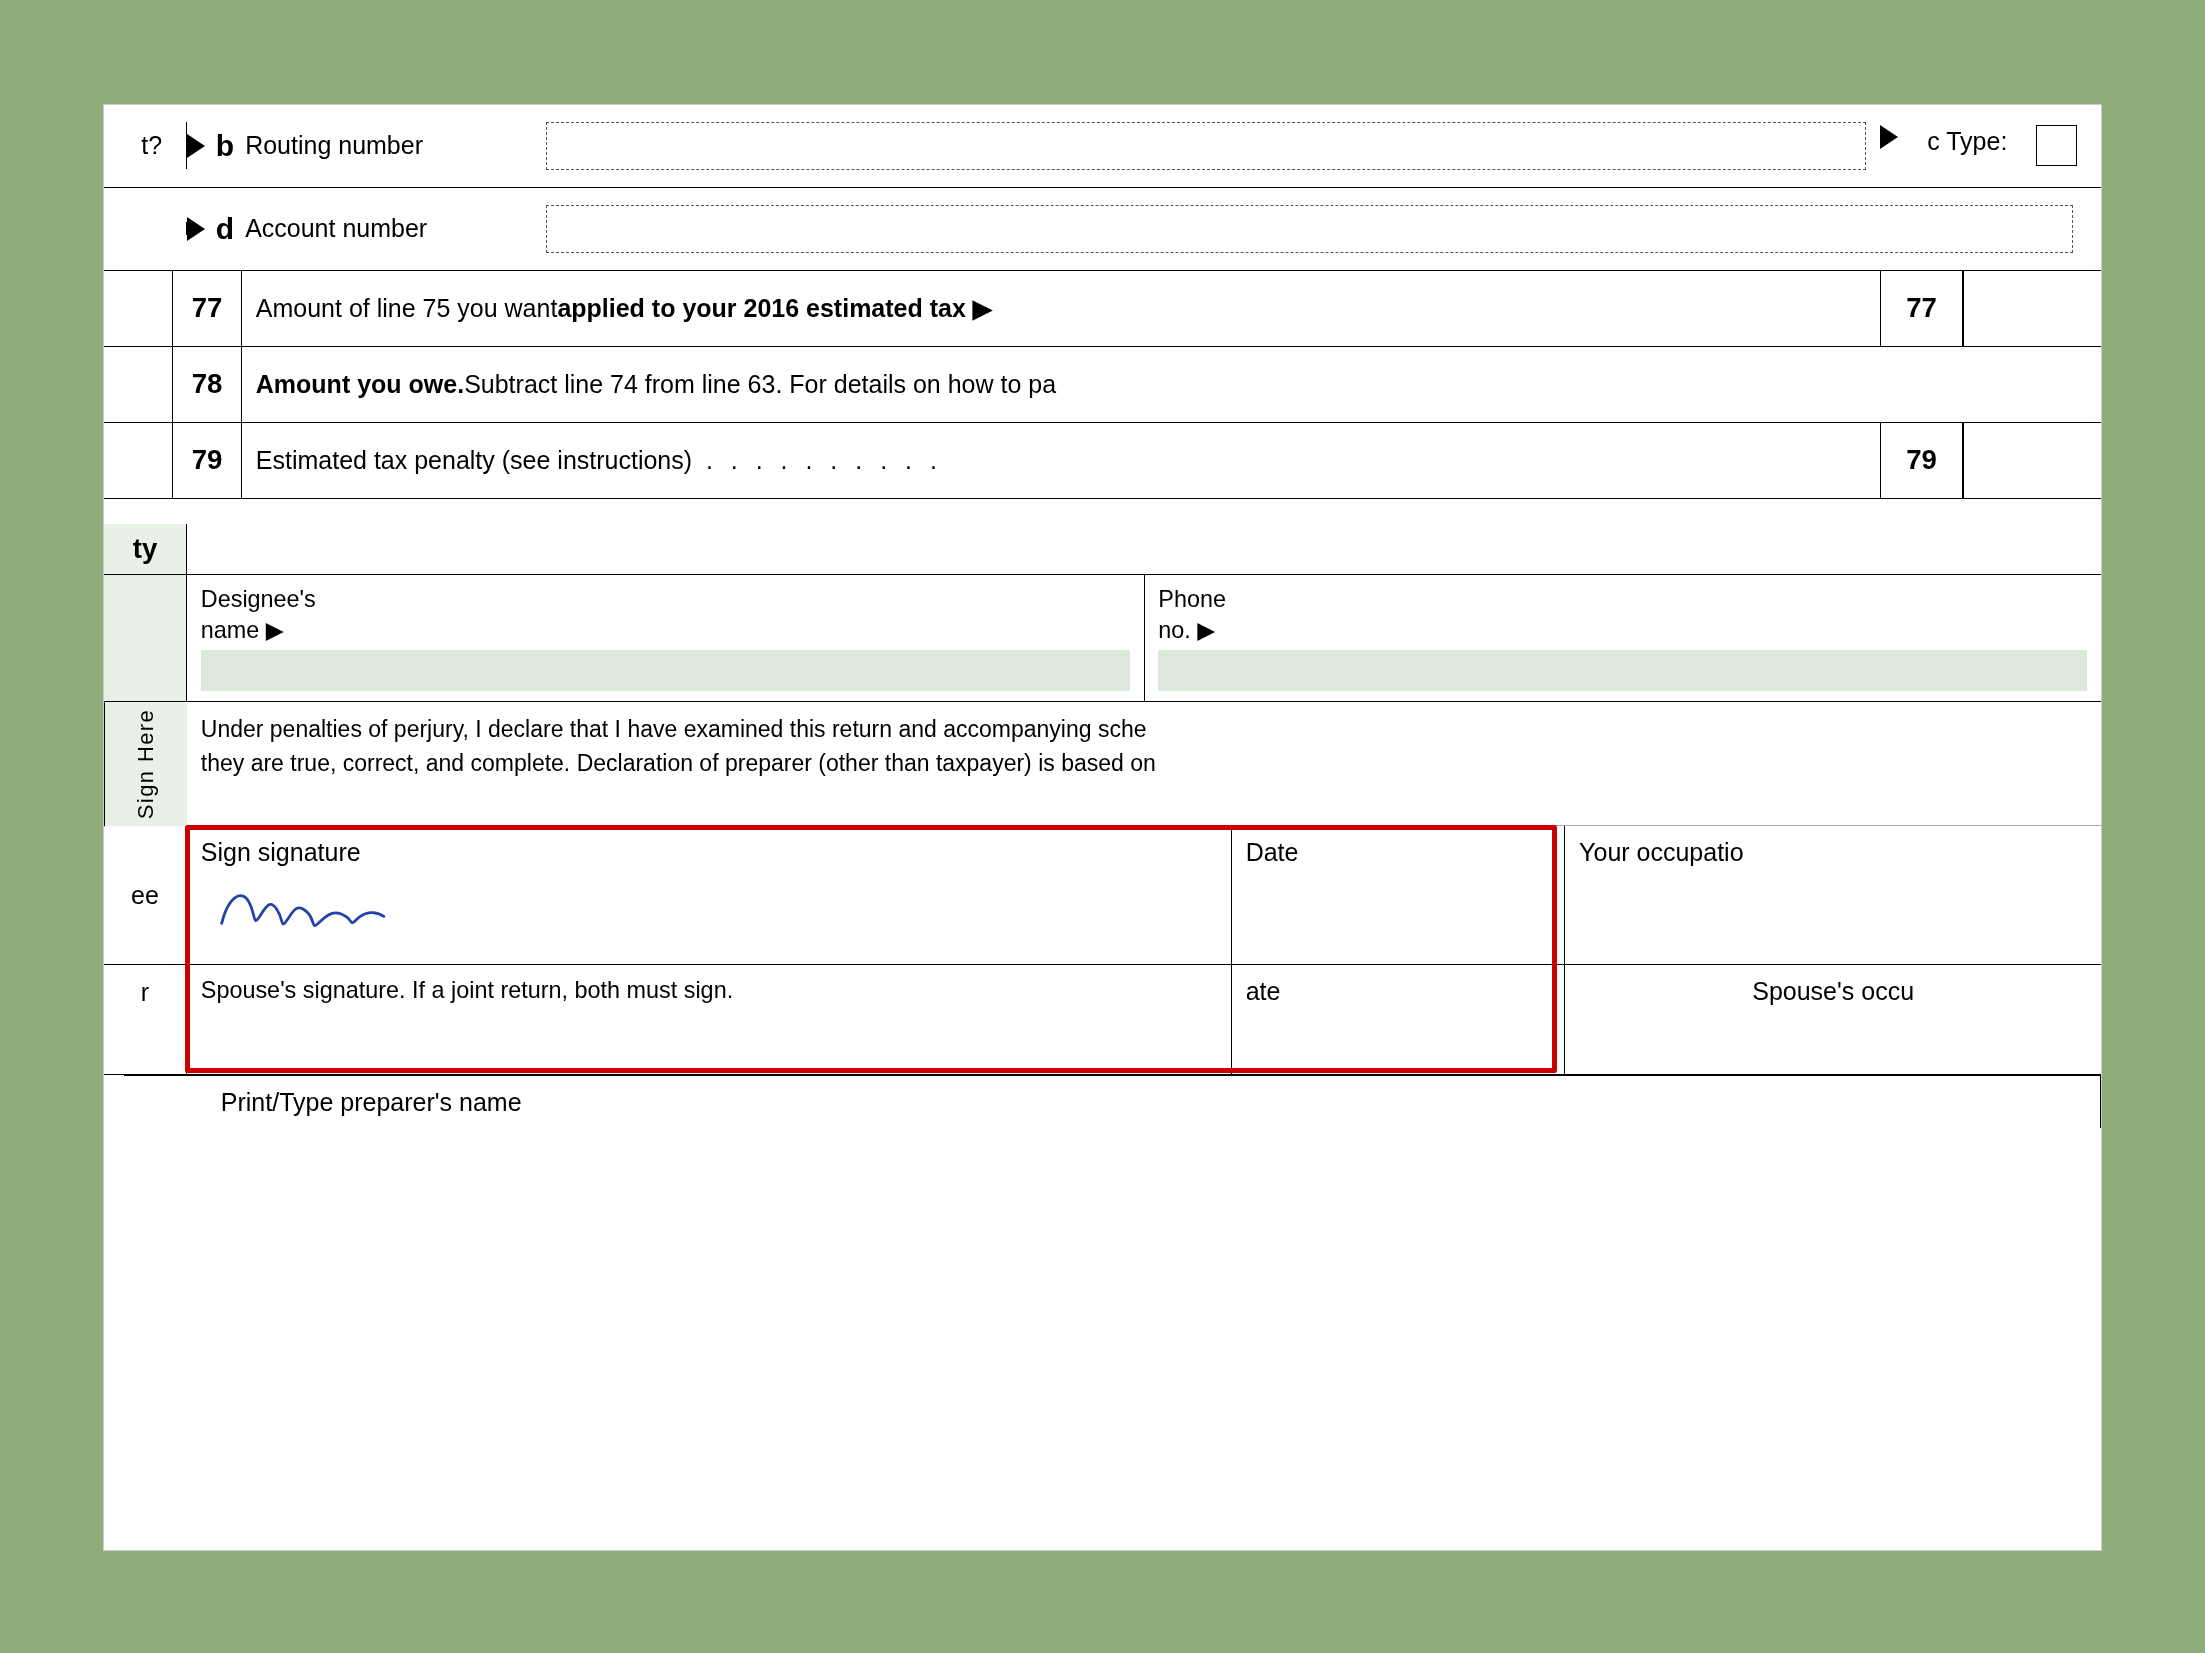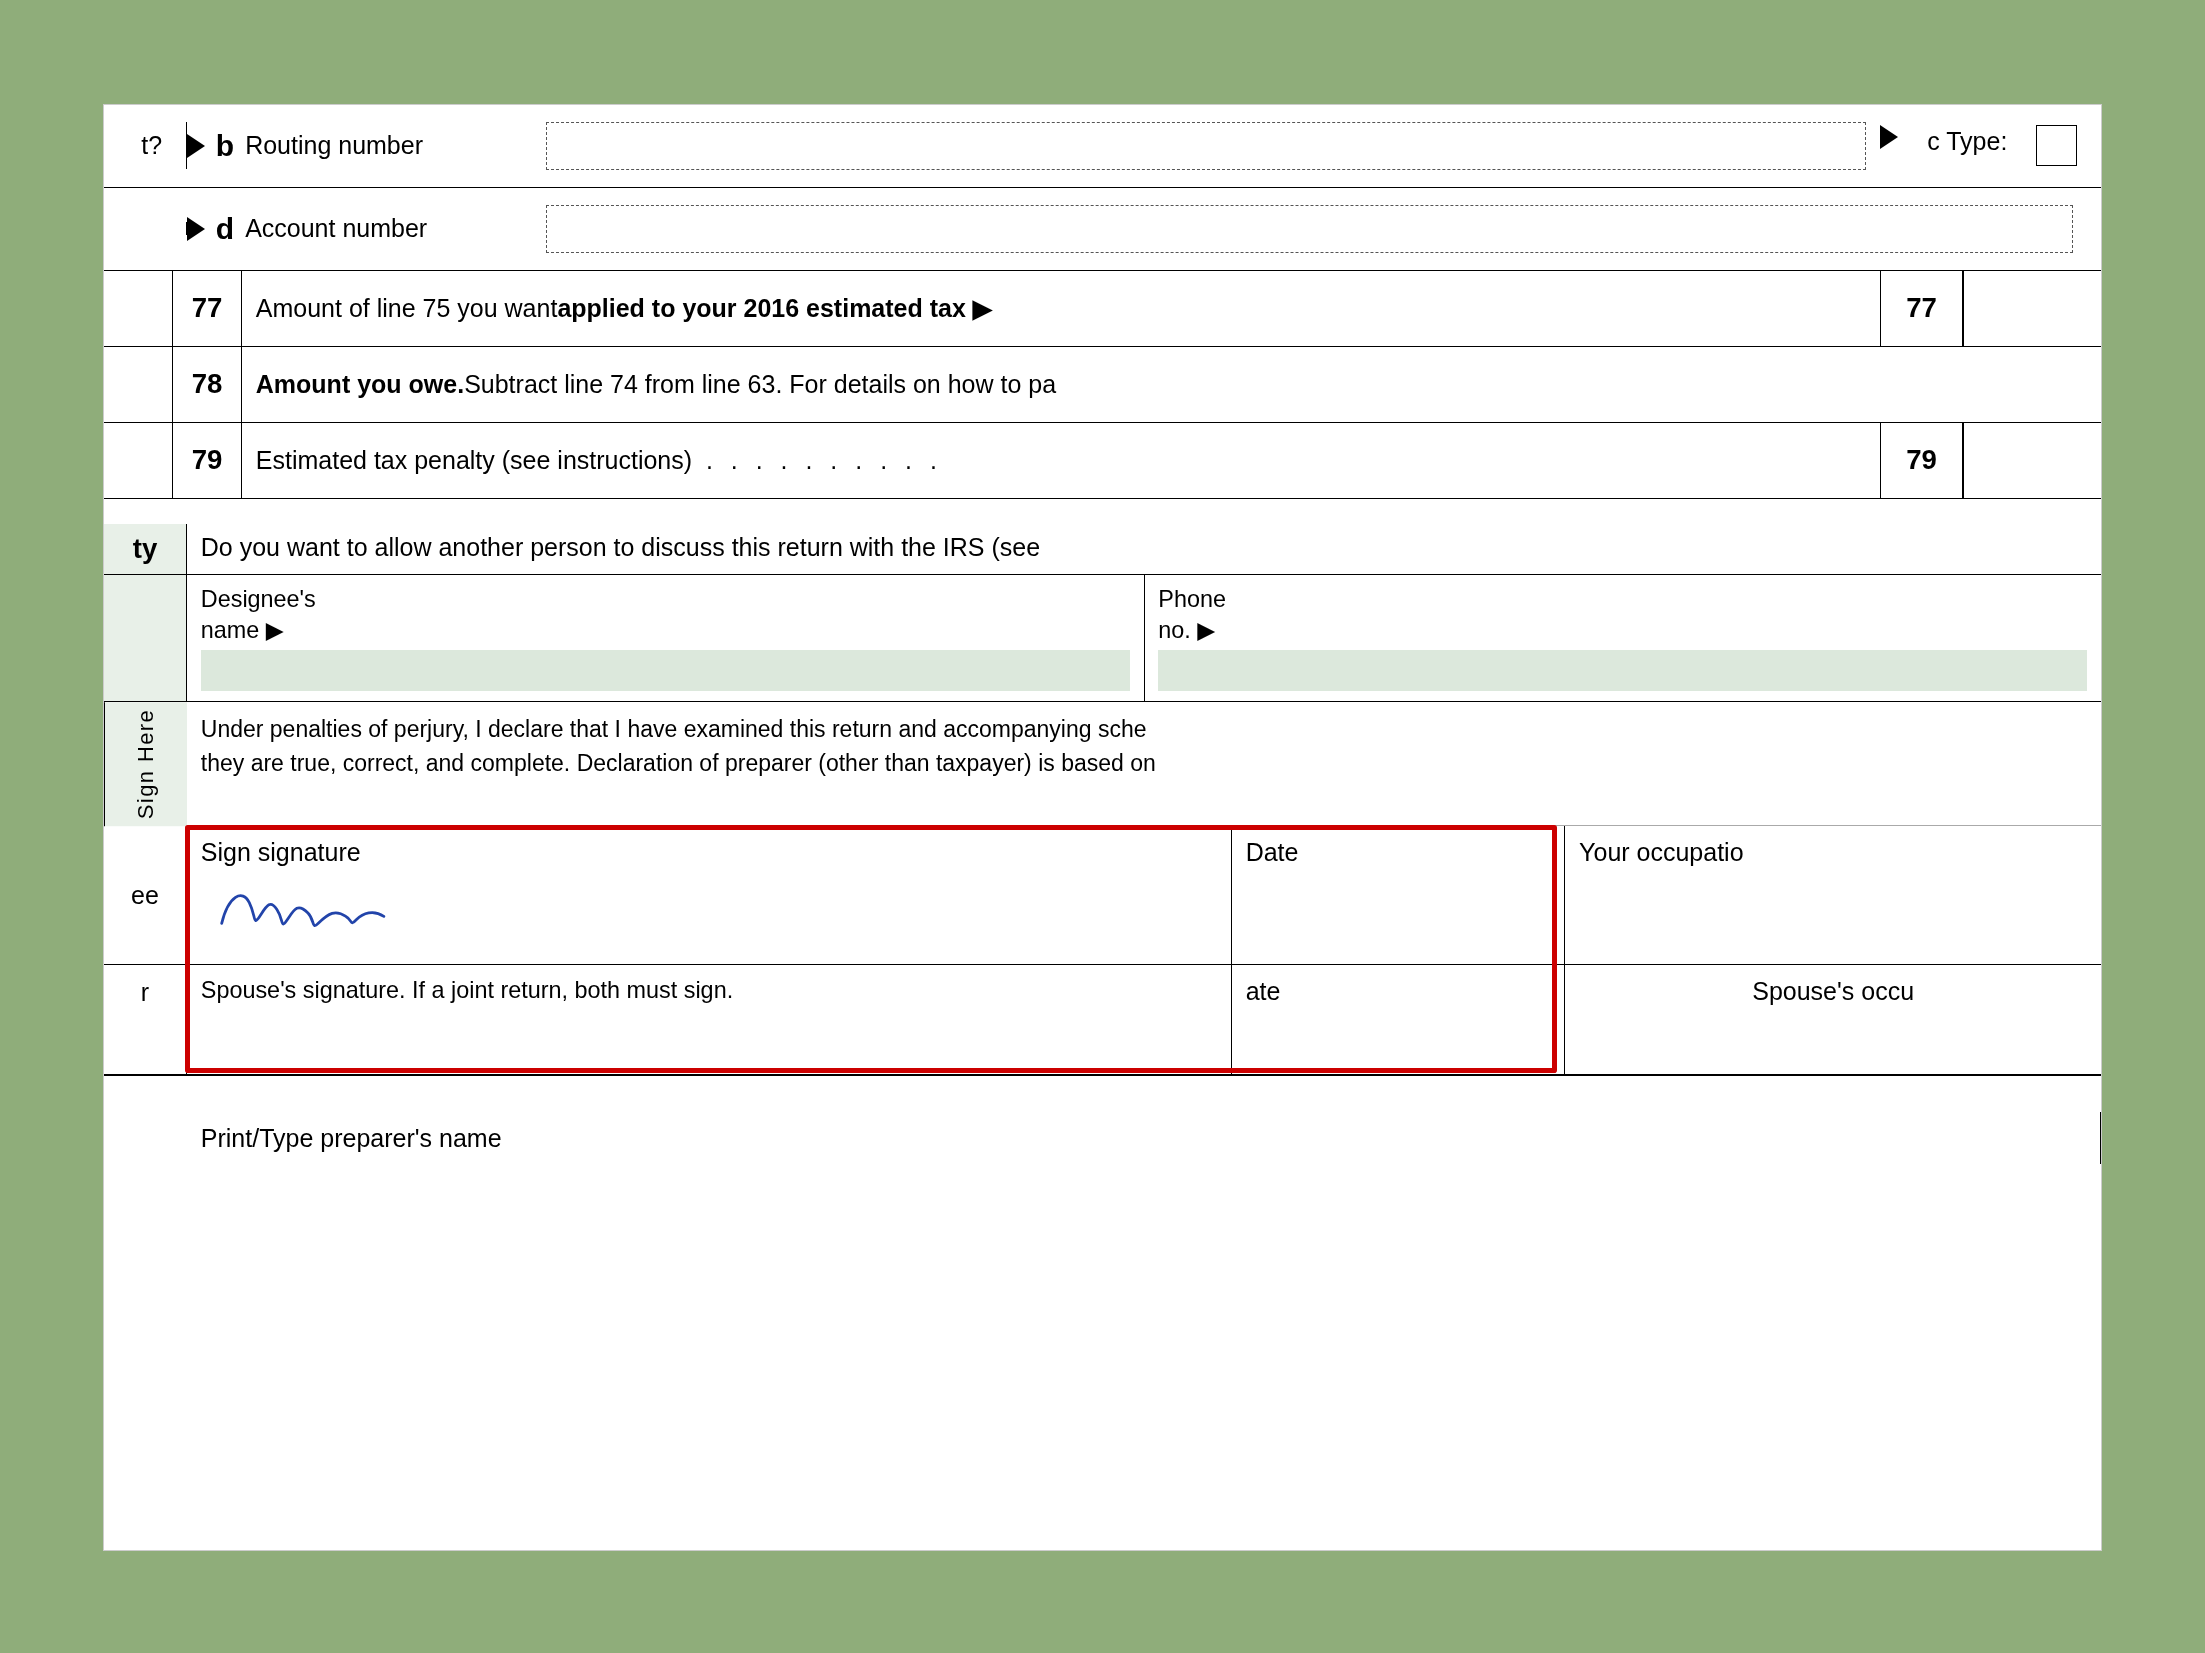--- a/index.html
+++ b/index.html
@@ -318,23 +318,24 @@
 
     .spouse-occ-col {
       flex: 1;
       padding: 9.6px 13.8px;
       text-align: center;
     }
 
     
     .preparer-row {
       display: flex;
-      align-items: center;
+      align-items: flex-start;
       border-top: 1.4px solid #000;
       min-height: 124px;
+      margin-left: 20px;
     }
 
     .preparer-left-col {
       min-width: 83px;
       border-right: 1.4px solid #000;
     }
 
     .preparer-name-col {
       flex: 1;
       padding: 9.6px 13.8px;
@@ -431,21 +432,20 @@
         <span class="dots-row" style="margin-left:13.8px;">. . . . . . . . . .</span>
       </div>
       <div class="row-content-number">79</div>
       <div class="row-value-box"></div>
     </div>
 
     <div class="designee-header">
       <div class="designee-label-col">
         <span>ty</span>
       </div>
-      <div class="designee-question">Do you want to allow another person to discuss this return with the IRS (see</div>
     </div>
 
     <div class="designee-row">
       <div class="designee-left-col"></div>
       <div class="designee-name-area">
         <div class="designee-name-label">
           <span>Designee's</span>
         </div>
         <div class="designee-name-label">
           <span>name ▶</span>

